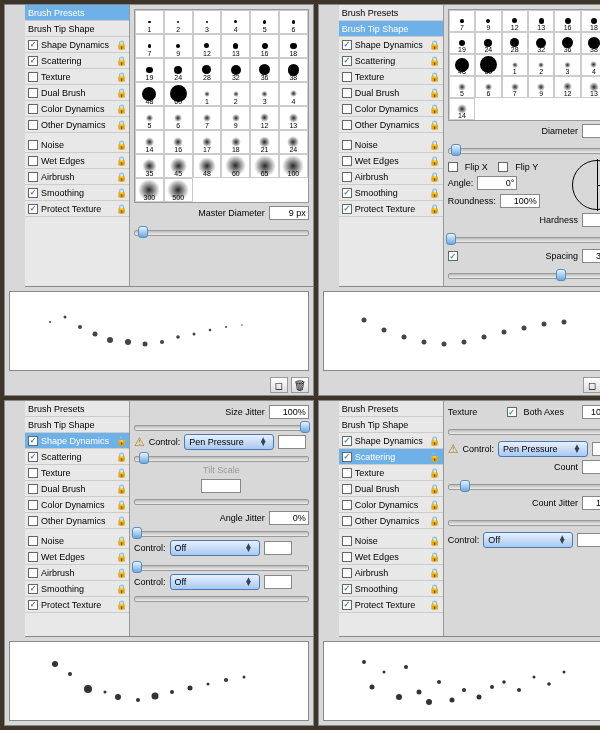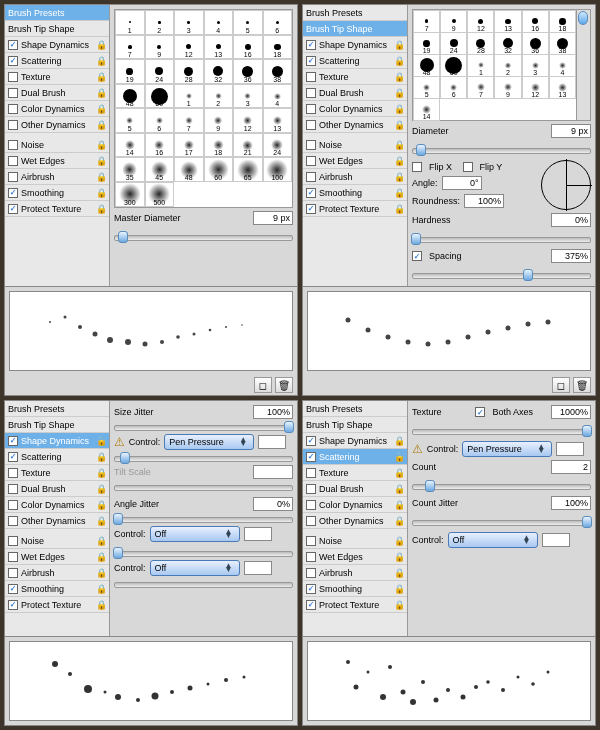--- a/index.html
+++ b/index.html
@@ -1,49 +1,49 @@
 <!DOCTYPE html>
 <html><head>
 <meta charset="utf-8">
 <style>
 * { box-sizing: border-box; margin: 0; padding: 0; font-family: "Lucida Grande", Arial, sans-serif; font-size: 9px; }
 body { background: #3d342a; width: 600px; height: 730px; padding: 4px; display: grid; grid-template-columns: 1fr 1fr; grid-template-rows: 1fr 1fr; gap: 4px; }
 .panel { background: #d8d8d8; border: 1px solid #888; display: flex; flex-direction: column; }
-.top { display: flex; flex: 1; min-height: 0; border-bottom: 1px solid #888; }
+.top { display: flex; flex: 1; min-height: 0; border-bottom: 1px solid #888; margin-left: 20px; }
 .sidebar { width: 105px; background: #e8e8e8; border-right: 1px solid #999; display: flex; flex-direction: column; }
 .srow { display: flex; align-items: center; height: 16px; padding: 0 3px; border-bottom: 1px solid #ccc; cursor: default; }
 .srow.sel { background: #6eb0e8; color: #fff; }
 .check { width: 10px; height: 10px; border: 1px solid #666; background: #fff; margin-right: 3px; display: flex; align-items: center; justify-content: center; font-size: 8px; color: #3a7fd0; font-weight: bold; flex-shrink: 0; }
 .check.on::before { content: "✓"; }
 .srow .lbl { flex: 1; white-space: nowrap; overflow: hidden; }
 .lock { width: 10px; height: 10px; font-size: 9px; flex-shrink: 0; }
 .content { flex: 1; padding: 4px; display: flex; flex-direction: column; gap: 3px; overflow: hidden; }
 .grid { border: 1px solid #999; background: #fff; display: grid; gap: 0; }
 .g6 { grid-template-columns: repeat(6, 1fr); }
 .cell { border: 0.5px solid #ccc; aspect-ratio: 1.2; display: flex; flex-direction: column; align-items: center; justify-content: center; position: relative; }
 .dot { border-radius: 50%; background: #000; }
 .soft { background: radial-gradient(circle, rgba(0,0,0,0.85), rgba(0,0,0,0) 70%); border-radius: 50%; }
 .cell .sz { position: absolute; bottom: 0; font-size: 7px; }
 .gridwrap { display: flex; }
 .scroll { width: 14px; background: #ddd; border: 1px solid #999; border-left: none; position: relative; }
 .thumb { width: 10px; height: 14px; margin: 1px; border-radius: 6px; background: linear-gradient(#cde8ff, #5fa6e8); border: 1px solid #5a8cbc; }
 .row { display: flex; align-items: center; gap: 4px; }
-.row .l { flex: 1; }
+.row .l { flex: 1; text-align: right; }
 .field { border: 1px solid #888; background: #fff; height: 14px; padding: 0 2px; text-align: right; width: 40px; }
 .slider { height: 12px; position: relative; margin: 2px 0; }
 .slider::before { content: ""; position: absolute; top: 5px; left: 0; right: 0; height: 4px; background: linear-gradient(#bbb,#eee); border-radius: 2px; border: 1px solid #999; }
 .knob { position: absolute; top: 1px; width: 10px; height: 12px; background: linear-gradient(#e8f3ff,#6da8e0); border: 1px solid #5a8cbc; border-radius: 3px; transform: translateX(-50%); }
 .preview { height: 80px; background: #fff; border: 1px solid #888; margin: 4px; position: relative; }
 .preview svg { width: 100%; height: 100%; }
 .actions { display: flex; justify-content: flex-end; gap: 3px; padding: 2px 4px; }
 .ibtn { width: 18px; height: 16px; border: 1px solid #999; background: linear-gradient(#fff,#ddd); display: flex; align-items: center; justify-content: center; font-size: 10px; }
 .angle { width: 50px; height: 50px; border: 1px solid #000; border-radius: 50%; position: relative; margin-left: auto; }
 .angle::after { content:""; position:absolute; top:50%; left:50%; right:-2px; height:1px; background:#000; }
 .angle .v { position:absolute; top:-2px; bottom:-2px; left:50%; width:1px; background:#000; }
-.disabled { color: #999; }
+.disabled { color: #999; flex-direction: column; }
 .sect .slider { margin-top:1px; margin-bottom:2px; }
 .dd { border: 1px solid #4a7ab5; border-radius: 3px; background: linear-gradient(#e8f0ff,#a8c8f0); height: 16px; padding: 0 4px; display: flex; align-items: center; gap: 3px; width: 90px; }
 .dd .arr { width: 10px; font-size: 8px; color: #345; display:flex; flex-direction:column; line-height:4px; }
 .dd .arr::before { content:"▲"; }
 .dd .arr::after { content:"▼"; }
 .dd .t { flex: 1; }
 .warn { color: #aa7700; font-size: 12px; }
 </style>
 </head>
 <body>

